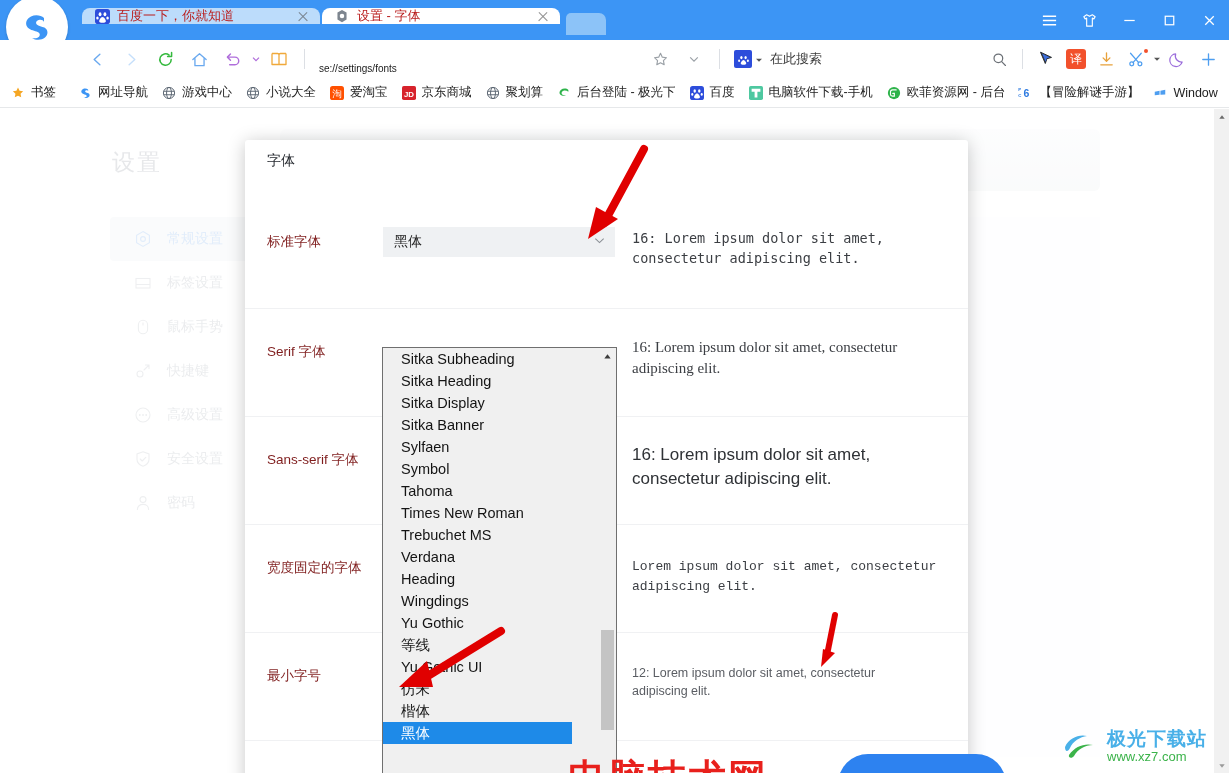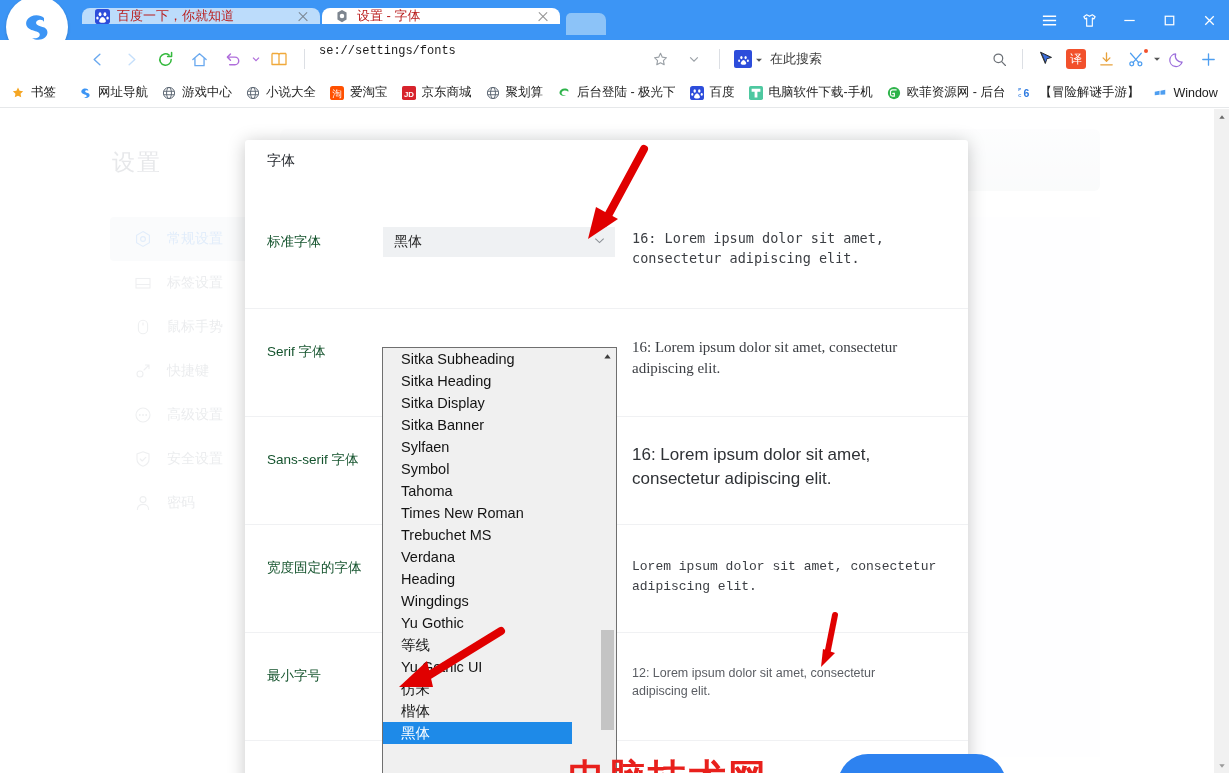--- a/index.html
+++ b/index.html
@@ -54,21 +54,21 @@
 
   
   .navbar {
     position: absolute; left: 0; top: 40px; width: 1229px; height: 38px;
     background: #ffffff;
     display: flex; align-items: center;
   }
   .nav-icon { width: 34px; height: 34px; display: flex; align-items: center; justify-content: center; }
   .nav-sep { width: 1px; height: 20px; background: #dcdfe4; margin: 0 8px; }
 
-  .urlbox { flex: 0 0 330px; height: 30px; display: flex; align-items: flex-start; font-size: 12px; color: #1a1a1a; padding-left: 6px; font-family: Liberation Mono, monospace; }
+  .urlbox { flex: 0 0 330px; height: 30px; display: flex; align-items: flex-end; font-size: 10px; color: #1a1a1a; padding-left: 6px; }
   .url-actions { display: flex; align-items: center; }
   .searchbox { display: flex; align-items: center; height: 30px; padding-left: 6px; }
   .search-placeholder { font-size: 13px; color: #3b3b3b; margin-left: 7px; }
   .baidu-sq { width: 18px; height: 18px; background: #2d4ddb; border-radius: 2px; display:flex; align-items:center; justify-content:center; }
   .toolbar-right { margin-left: auto; display: flex; align-items: center; padding-right: 6px; }
   .tr-icon { width: 30px; height: 34px; display: flex; align-items: center; justify-content: center; position: relative; }
 
   
   .bookmarks {
     position: absolute; left: 0; top: 78px; width: 1229px; height: 30px;
@@ -116,21 +116,21 @@
   
   .overlay { position: absolute; left: 0; top: 0; width: 1229px; height: 664px; background: rgba(255,255,255,.55); }
   .dialog {
     position: absolute; left: 245px; top: 31px; width: 723px; height: 703px;
     background: #ffffff; border-radius: 3px;
     box-shadow: 0 2px 18px rgba(0,0,0,.22);
   }
   .dlg-title { position: absolute; left: 22px; top: 12px; font-size: 14px; color: #1f2329; }
 
   .fld-row { position: absolute; left: 0; width: 723px; border-top: 1px solid #f0f1f3; }
-  .fld-label { position: absolute; left: 22px; font-size: 13.5px; color: #14532d; }
+  .fld-label { position: absolute; left: 22px; font-size: 13.5px; color: #7f1d1d; }
   .select-box {
     position: absolute; left: 138px; width: 232px; height: 30px;
     background: #eff1f3; border: 1px solid #eff1f3;
     display: flex; align-items: center; padding: 0 8px 0 10px;
     font-size: 14px; color: #1f1f1f;
   }
   .select-box .sel-caret { margin-left: auto; }
   .preview {
     position: absolute; left: 387px; width: 330px;
     color: #3b3e43;
@@ -688,15 +688,27 @@
       <path d="M30 6 L22 46" stroke="#e00000" stroke-width="6" stroke-linecap="round"></path>
       <path d="M16 58 L18 40 L30 44 Z" fill="#e00000"></path>
     </svg>
 
     <div class="wm-tag">TAG</div>
     <div class="wm-tagxp">
       <div class="wm-cn">电脑技术网</div>
 
     </div>
 
+    <div class="wm-xz">
+      <span>
+        <svg width="40" height="34" viewBox="0 0 40 34">
+          <path d="M2 20c4-9 14-13 22-11-7 1-14 5-17 12-2 4-5 4-5 -1z" fill="#49b0e8"></path>
+          <path d="M6 28c6-9 16-12 24-10-8 0-15 4-19 11-2 3-6 2-5-1z" fill="#3bb34a"></path>
+        </svg>
+      </span>
+      <span class="wm-xz-text">
+        <span class="wm-xz-cn" style="display:block">极光下载站</span>
+        <span class="wm-xz-url" style="display:block">www.xz7.com</span>
+      </span>
+    </div>
 
   </div>
 </div>
 
 </body></html>

